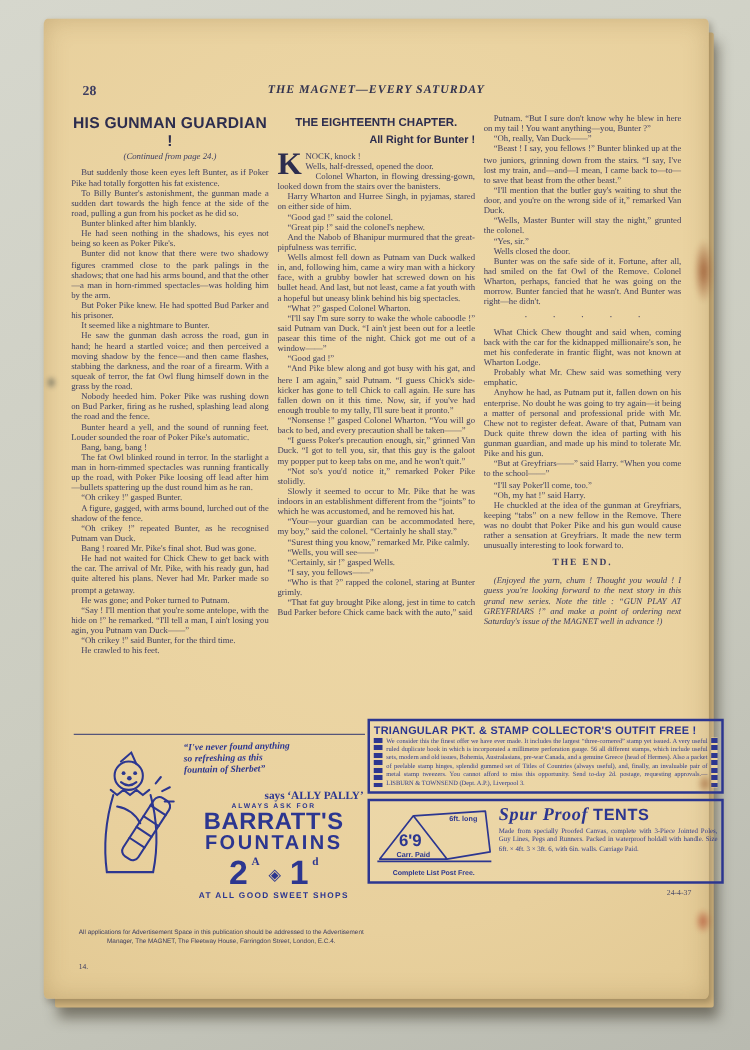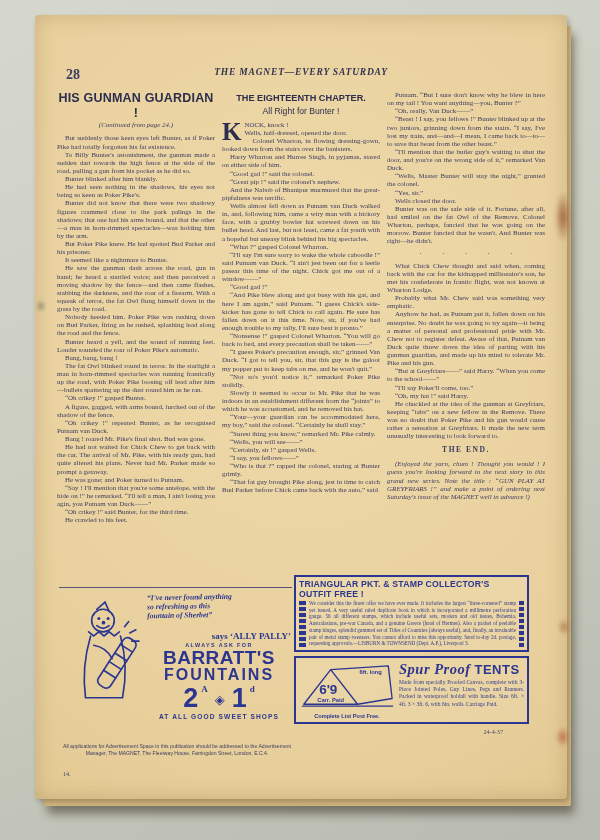--- a/index.html
+++ b/index.html
@@ -7,37 +7,37 @@
   .scene{position:relative;width:600px;height:840px;overflow:hidden;
          background:linear-gradient(155deg,#d6d7cd 0%,#cbccc0 55%,#b9bab0 100%);
          font-family:"Liberation Serif",serif;}
   .page-under{position:absolute;left:44px;top:26px;width:527px;height:780px;
          background:#d2b57f;border-radius:2px;box-shadow:3px 8px 10px rgba(45,40,25,.5);}
   .page{position:absolute;left:35px;top:15px;width:532px;height:784px;
          background:radial-gradient(120% 95% at 50% 38%,#efdaaa 0%,#e8d09d 58%,#dcc188 100%);
          border-radius:3px/5px;
          box-shadow:inset 0 0 20px rgba(125,95,45,.28), 2px 3px 5px rgba(60,50,30,.30);}
   
-  .pagenum{position:absolute;left:31px;top:52px;font-size:14px;font-weight:bold;color:#3c3c60;}
+  .pagenum{position:absolute;left:31px;top:52px;font-size:11px;font-weight:bold;color:#3c3c60;}
   .masthead{position:absolute;left:0;right:0;top:52px;text-align:center;
          font-style:italic;font-weight:bold;font-size:9.5px;letter-spacing:.8px;color:#33334f;}
   
   .col{position:absolute;width:158px;font-size:6.95px;line-height:1.17;text-align:justify;
        color:#3c3c60;overflow:hidden;}
   .col1{left:22px;top:76px;height:496px;}
   .col2{left:187px;top:76px;height:494px;}
   .col3{left:352px;top:76px;height:490px;}
   .para,.p-static{margin:0;text-indent:8px;}
   .story-title{font-family:"Liberation Sans",sans-serif;font-weight:bold;font-size:12.5px;
        text-align:center;color:#2d2d4e;margin:0;letter-spacing:.2px;text-indent:0;}
   .continued{font-style:italic;text-align:center;font-size:7px;margin:1px 0 5px;text-indent:0;}
   .chapter-title{font-family:"Liberation Sans",sans-serif;font-weight:bold;font-size:9.2px;
        text-align:center;margin:2px 0 0;color:#2d2d4e;text-indent:0;}
-  .chapter-sub{font-family:"Liberation Sans",sans-serif;font-weight:normal;font-size:8.6px;
-       text-align:center;margin:2px 0 5px;color:#2d2d4e;text-indent:0;}
+  .chapter-sub{font-family:"Liberation Sans",sans-serif;font-weight:bold;font-size:8.6px;
+       text-align:right;margin:2px 0 5px;color:#2d2d4e;text-indent:0;}
   .dropcap{float:left;font-size:25px;line-height:20px;font-weight:bold;
        padding:1px 3px 0 0;color:#2d2d4e;}
   .opening{text-indent:0;}
   .dots-sep{text-align:center;word-spacing:18px;font-size:8px;margin:4px 0 3px;color:#3c3c60;text-indent:0;}
   .the-end{text-align:center;font-size:7.6px;letter-spacing:1.5px;margin:6px 0 5px;font-weight:bold;text-indent:0;}
   .postscript{font-style:italic;}
   
   .ad-barratts{position:absolute;left:24px;top:572px;width:233px;height:122px;
        border-top:1px solid #55557a;padding-top:4px;color:#2c3690;}
   .clown{position:absolute;left:2px;top:12px;width:86px;height:108px;}
@@ -53,21 +53,21 @@
   .price-sup{font-size:9px;font-weight:bold;margin-left:-4px;}
   .diamond{font-size:13px;margin-top:8px;}
   .tagline{font-size:6.6px;font-weight:bold;letter-spacing:1.1px;font-family:"Liberation Sans",sans-serif;margin-top:1px;}
   .ad-pictorial{position:absolute;left:24px;top:700px;width:235px;color:#2c3690;display:flex;gap:4px;}
   .pictorial-title{font-family:"Liberation Sans",sans-serif;font-weight:bold;font-size:11px;letter-spacing:.5px;flex:none;}
   .pictorial-body{font-size:4.7px;line-height:1.25;text-align:justify;color:#3a4490;}
   .ad-notice{position:absolute;left:24px;top:728px;width:236px;font-size:5.1px;line-height:1.3;
        text-align:center;color:#3c3c60;font-family:"Liberation Sans",sans-serif;}
   .print-mark{position:absolute;left:28px;top:756px;font-size:6px;color:#3c3c60;}
   
-  .ads-right{position:absolute;left:259px;top:560px;width:235px;color:#2c3690;}
+  .ads-right{position:absolute;left:259px;top:560px;width:285px;color:#2c3690;}
   .ad-box{border:2px solid #2c3690;margin-bottom:4px;background:rgba(255,248,225,.12);}
   .tri-head{font-family:"Liberation Sans",sans-serif;font-weight:bold;font-size:8.7px;
        padding:2px 3px 1px;letter-spacing:.2px;}
   .tri-row{display:flex;gap:3px;padding:0 3px 3px;}
   .stamp-strip{flex:none;width:7px;background:repeating-linear-gradient(0deg,#2c3690 0 4px,#e8d09d 4px 6px);}
   .stamp-strip.right{width:5px;}
   .tri-body{font-size:5.15px;line-height:1.3;text-align:justify;color:#333d8c;}
   .ad-spur{display:flex;gap:4px;padding:3px;}
   .spur-left{flex:none;width:96px;text-align:center;}
   .tent-svg{width:96px;height:50px;display:block;}

